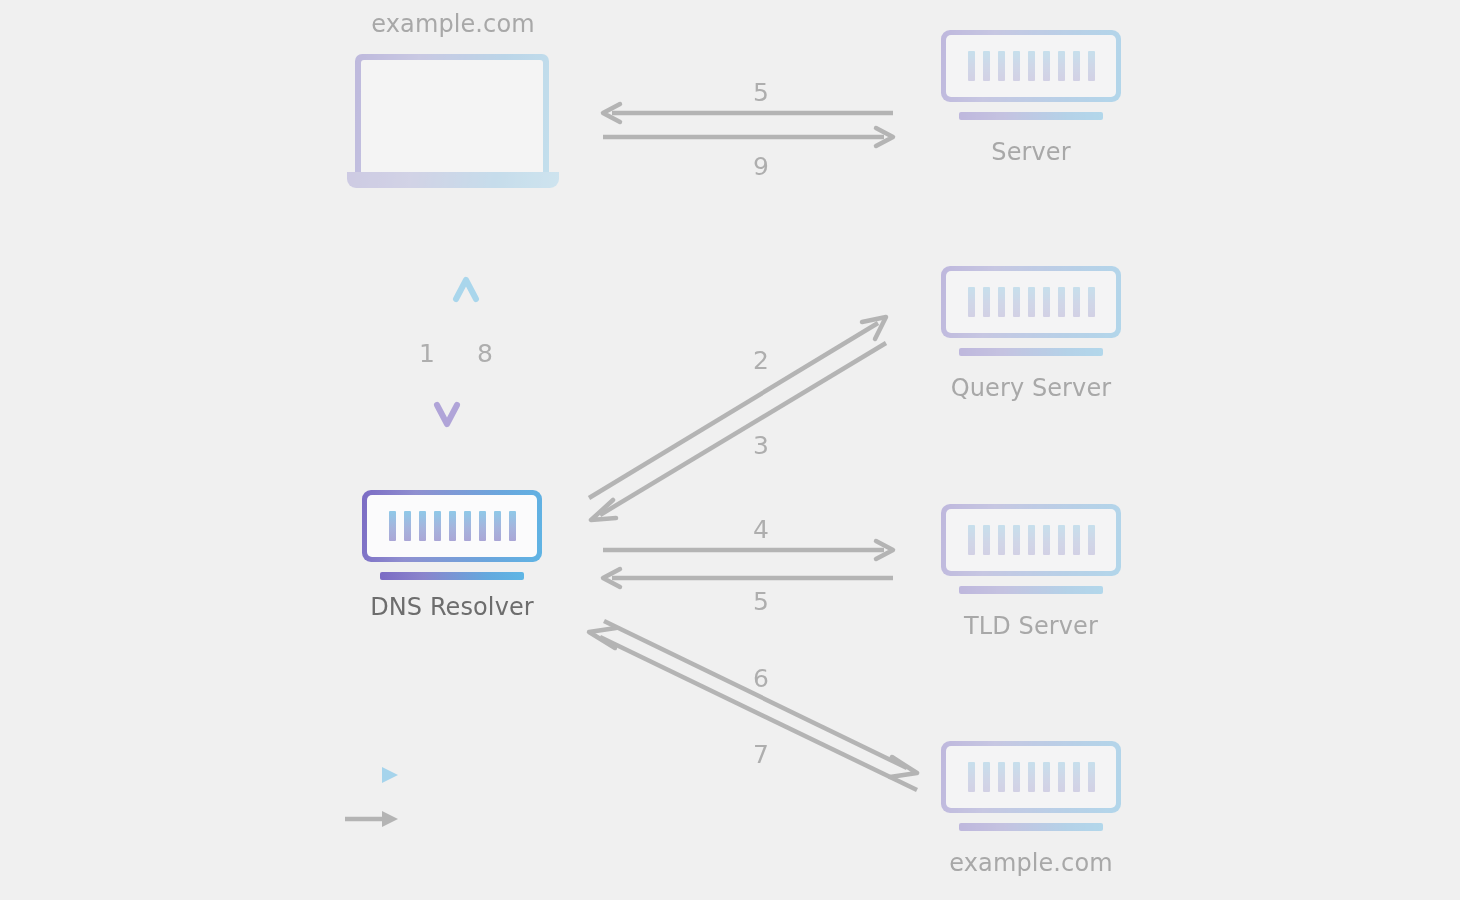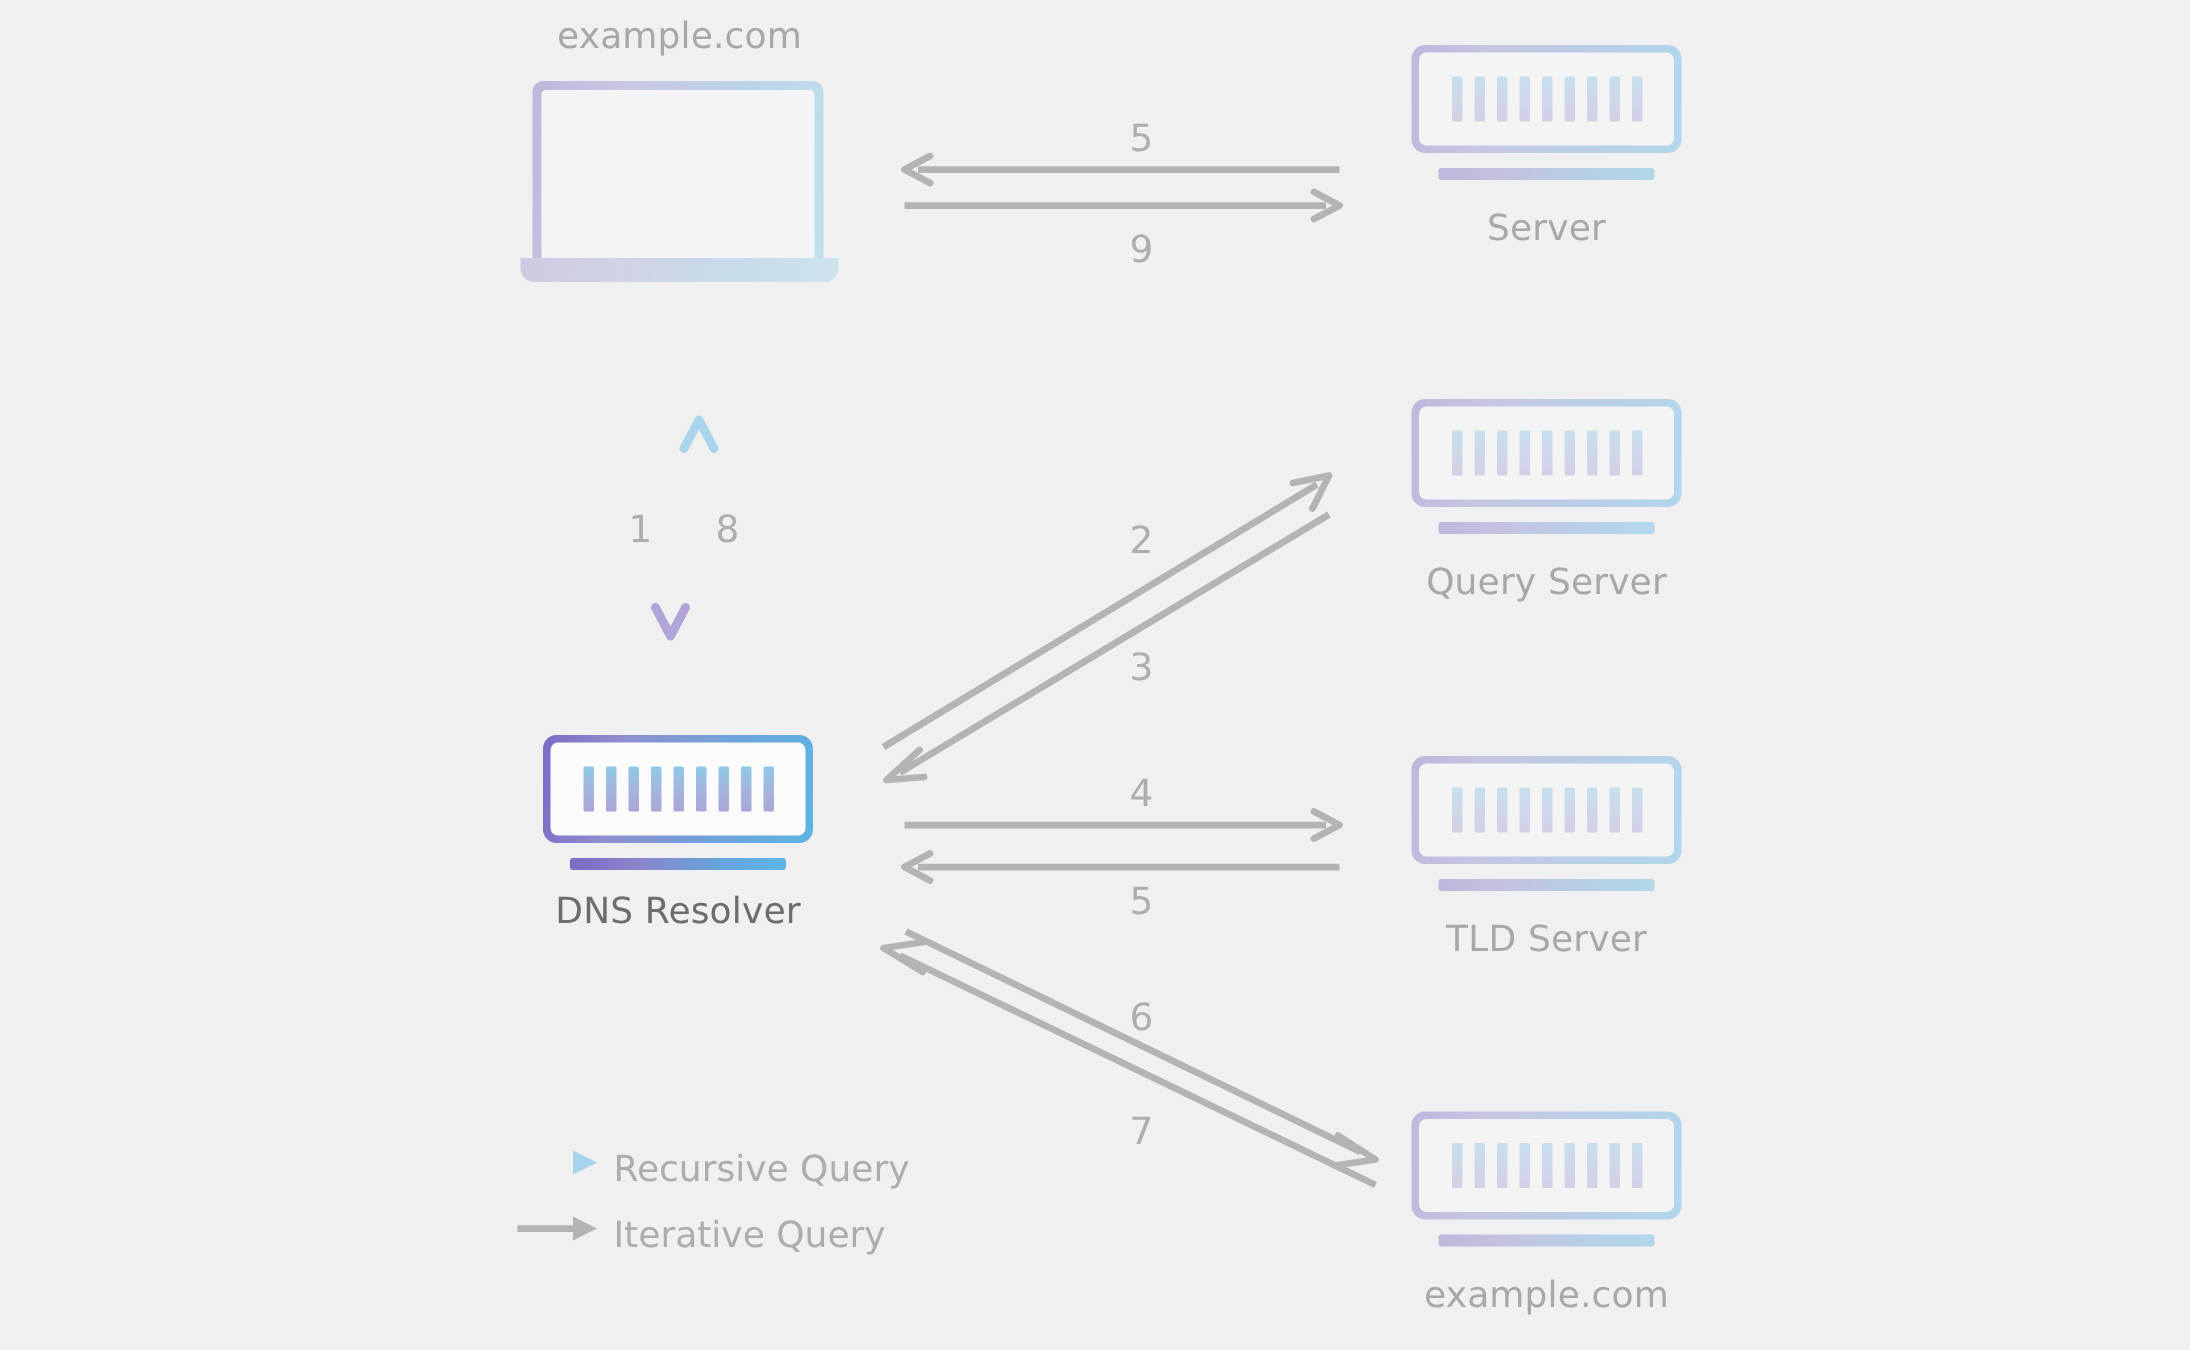--- a/index.html
+++ b/index.html
@@ -360,24 +360,14 @@
   <div class="step-num" style="left:761px; top:166px;">9</div>
   <div class="step-num" style="left:427px; top:353px;">1</div>
   <div class="step-num" style="left:485px; top:353px;">8</div>
   <div class="step-num" style="left:761px; top:360px;">2</div>
   <div class="step-num" style="left:761px; top:445px;">3</div>
   <div class="step-num" style="left:761px; top:529px;">4</div>
   <div class="step-num" style="left:761px; top:601px;">5</div>
   <div class="step-num" style="left:761px; top:678px;">6</div>
   <div class="step-num" style="left:761px; top:754px;">7</div>
 
-  <div id="legend">
-    <div class="legend-row">
-      <span class="legend-swatch"></span>
-      <span class="legend-text">Recursive Query</span>
-    </div>
-    <div class="legend-row">
-      <span class="legend-swatch"></span>
-      <span class="legend-text">Iterative Query</span>
-    </div>
-  </div>
 
 </div>
 
 </body></html>

